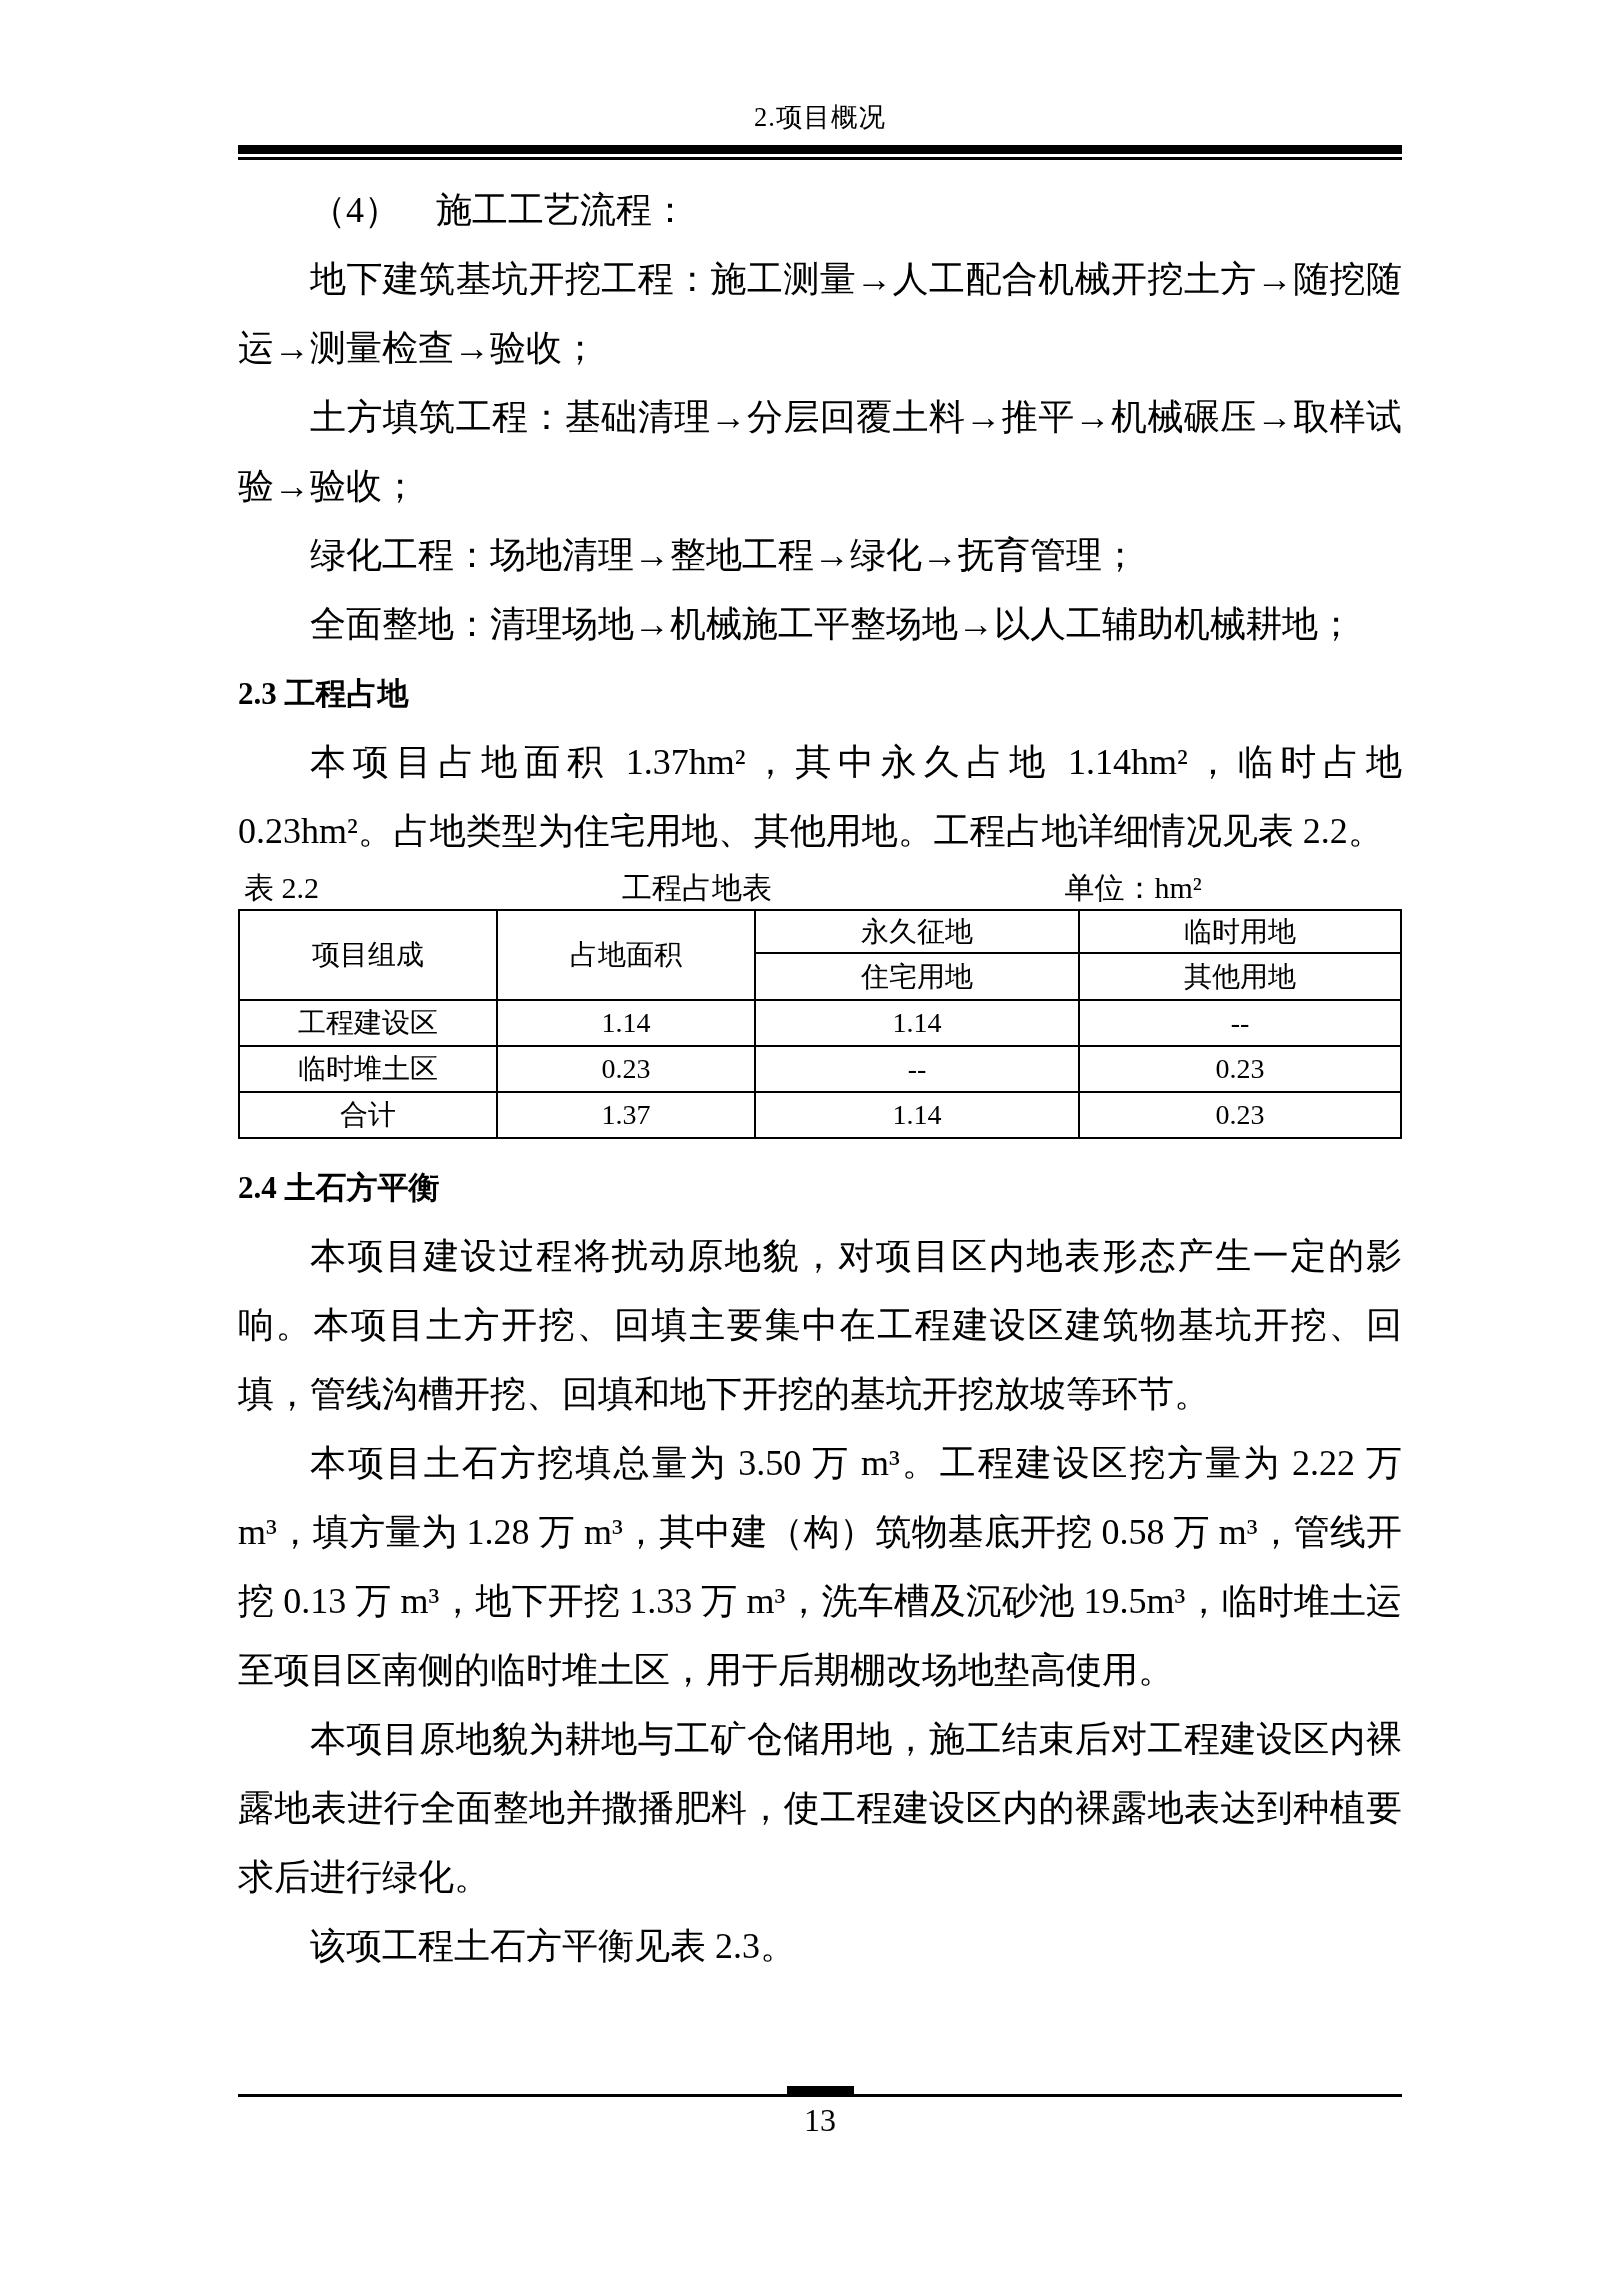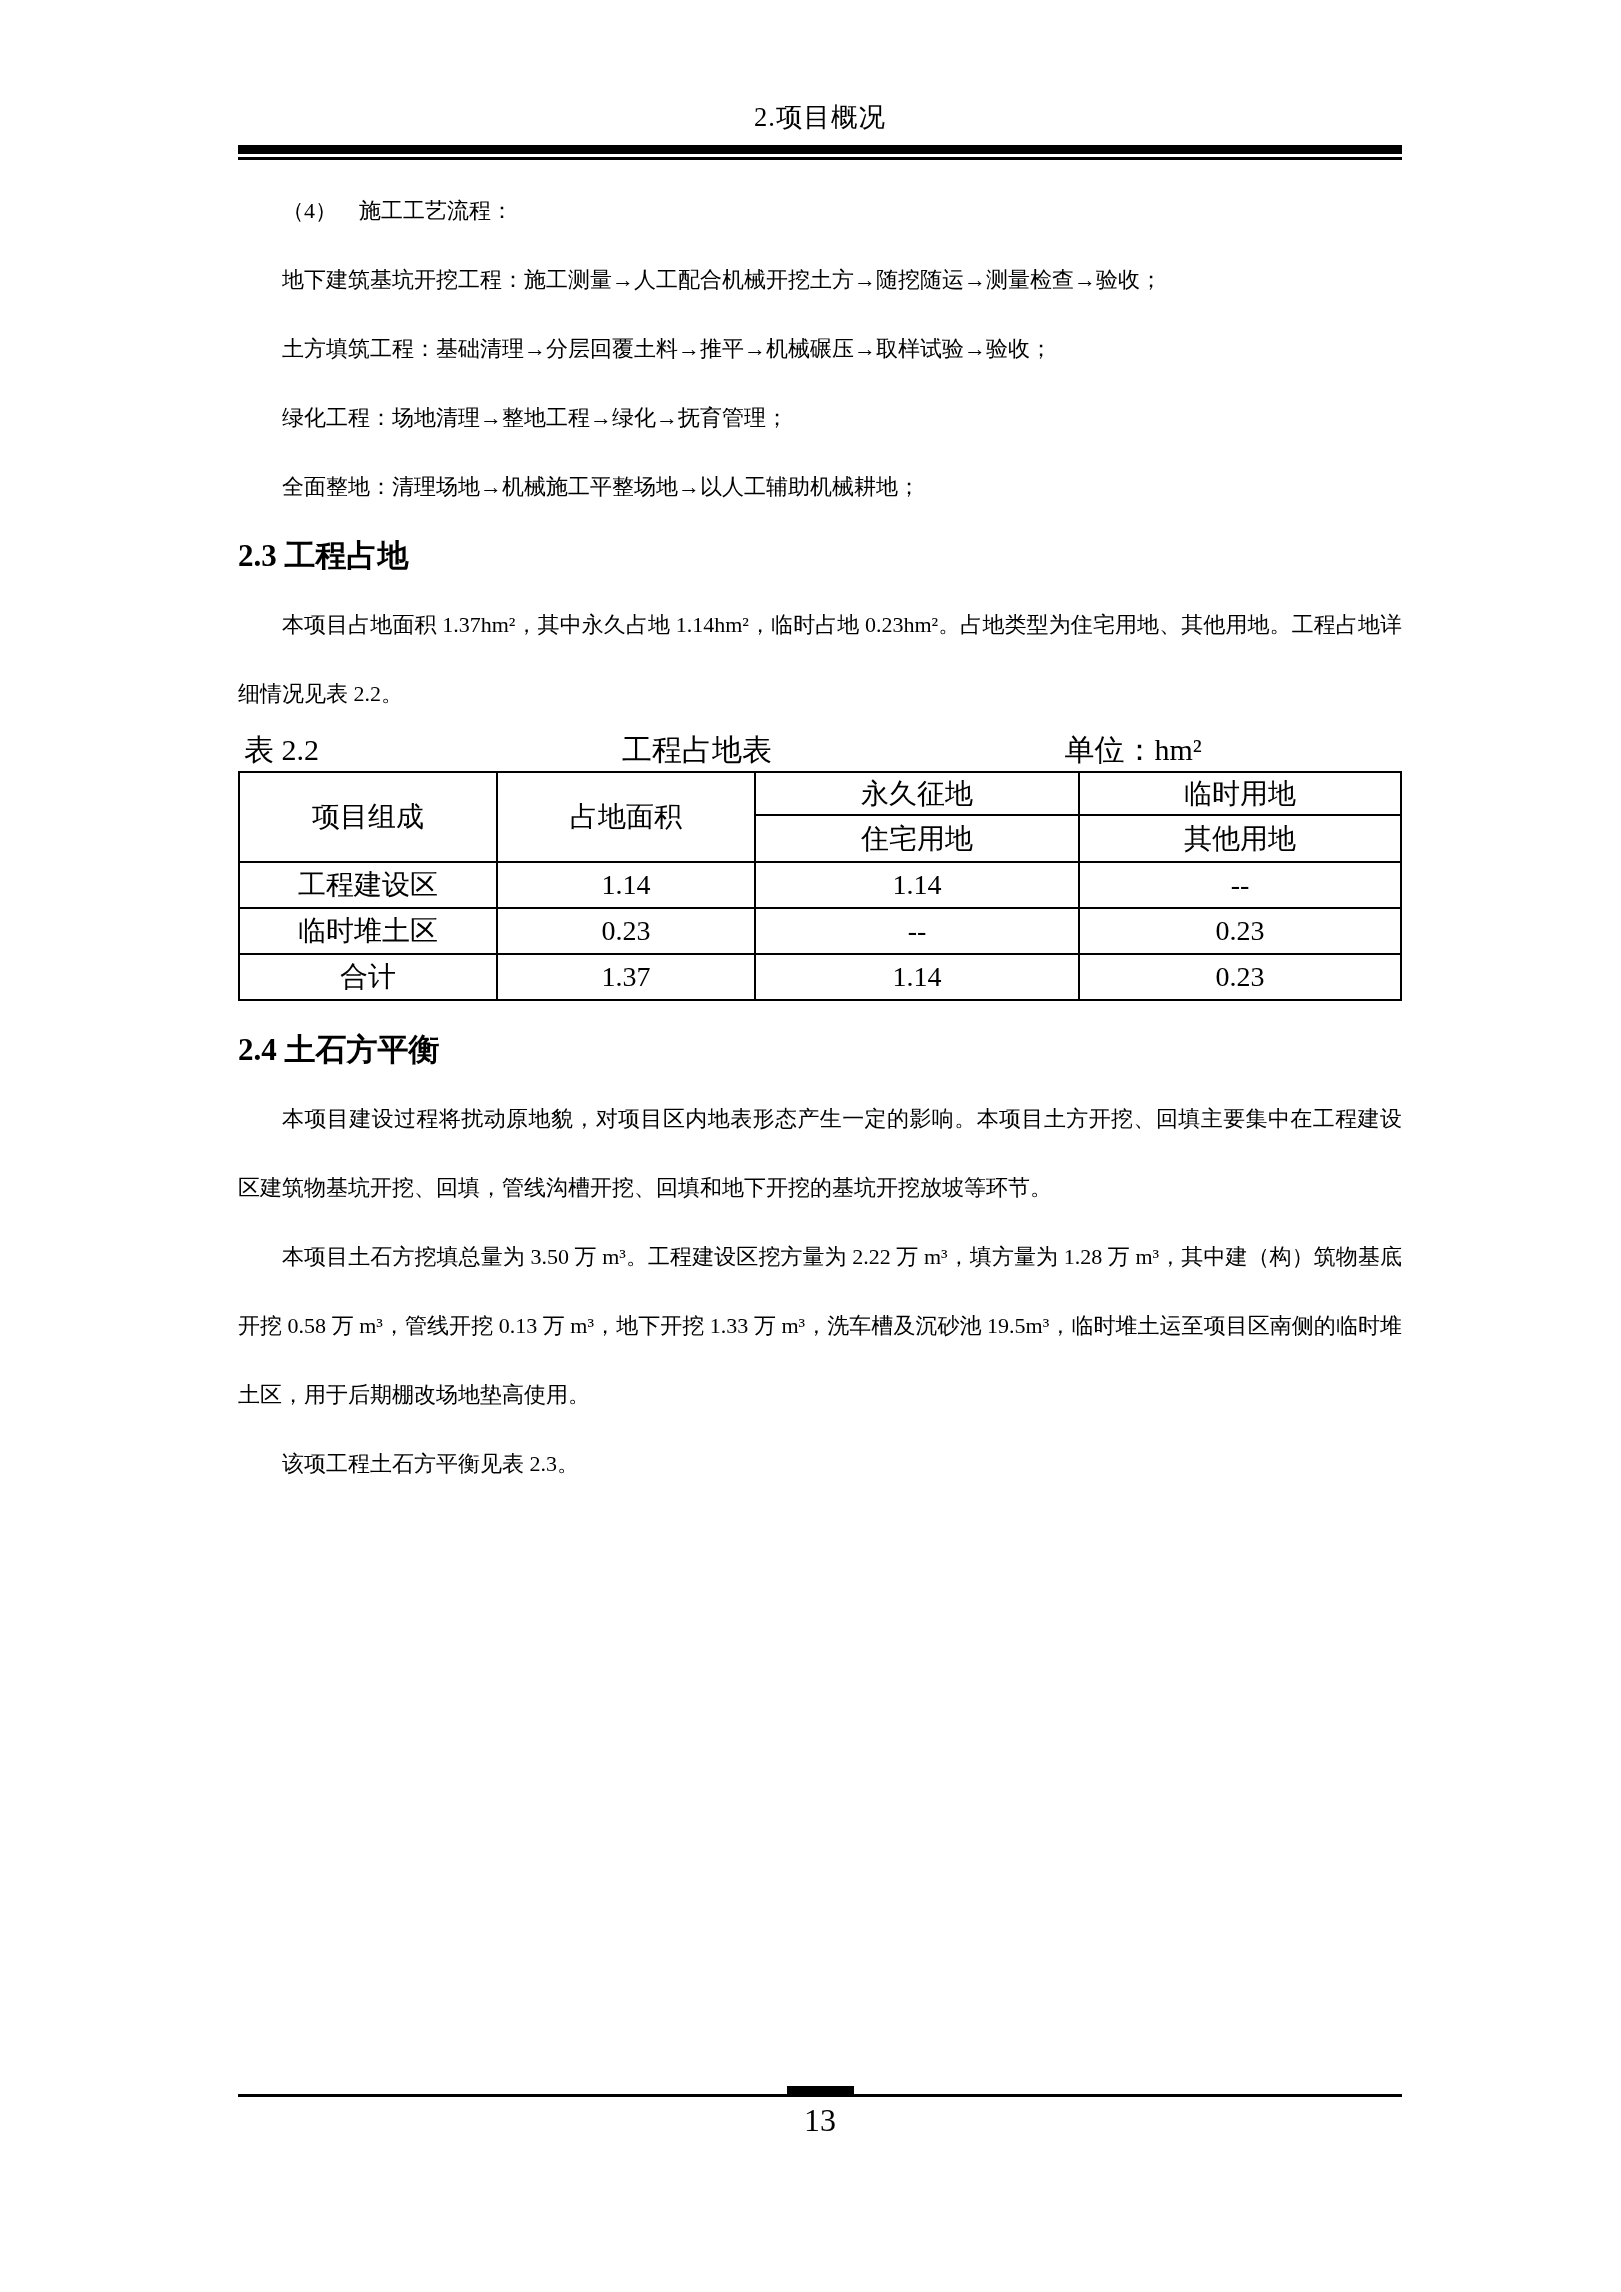--- a/index.html
+++ b/index.html
@@ -18,21 +18,21 @@
   .doc-header { margin-top:102px; }
   .doc-header-title { text-align:center; font-size:26.5px; line-height:31px; letter-spacing:1px; }
   .header-rule { margin-top:11.8px; }
   .rule-thick { height:8.8px; background:#000; }
   .rule-gap   { height:3.9px; background:transparent; }
   .rule-thin  { height:2.9px; background:#000; }
 
   
   .body-text { margin-top:15.7px; }
   .para {
-    font-size:22px; line-height:69px;
+    font-size:36px; line-height:69px;
     text-align:justify; text-indent:2em;
   }
   .section-heading {
     font-size:31px; font-weight:bold; line-height:69px;
     text-indent:0;
   }
   .section-heading.spaced { margin-top:13.7px; }
 
   
   .table-caption { position:relative; height:43px; font-size:30px; font-weight:normal; line-height:43px; }
@@ -136,20 +136,21 @@
           </tr>
         </tbody>
       </table>
 
       <h2 class="section-heading spaced">2.4 土石方平衡</h2>
 
       <p class="para">本项目建设过程将扰动原地貌，对项目区内地表形态产生一定的影响。本项目土方开挖、回填主要集中在工程建设区建筑物基坑开挖、回填，管线沟槽开挖、回填和地下开挖的基坑开挖放坡等环节。</p>
 
       <p class="para">本项目土石方挖填总量为 3.50 万 m³。工程建设区挖方量为 2.22 万 m³，填方量为 1.28 万 m³，其中建（构）筑物基底开挖 0.58 万 m³，管线开挖 0.13 万 m³，地下开挖 1.33 万 m³，洗车槽及沉砂池 19.5m³，临时堆土运至项目区南侧的临时堆土区，用于后期棚改场地垫高使用。</p>
 
+      <p class="para">本项目原地貌为耕地与工矿仓储用地，施工结束后对工程建设区内裸露地表进行全面整地并撒播肥料，使工程建设区内的裸露地表达到种植要求后进行绿化。</p>
 
       <p class="para">该项工程土石方平衡见表 2.3。</p>
 
     </div>
   </div>
 
   <div class="footer">
     <div class="footer-bar"></div>
     <div class="footer-line"></div>
     <div class="footer-page">13</div>

